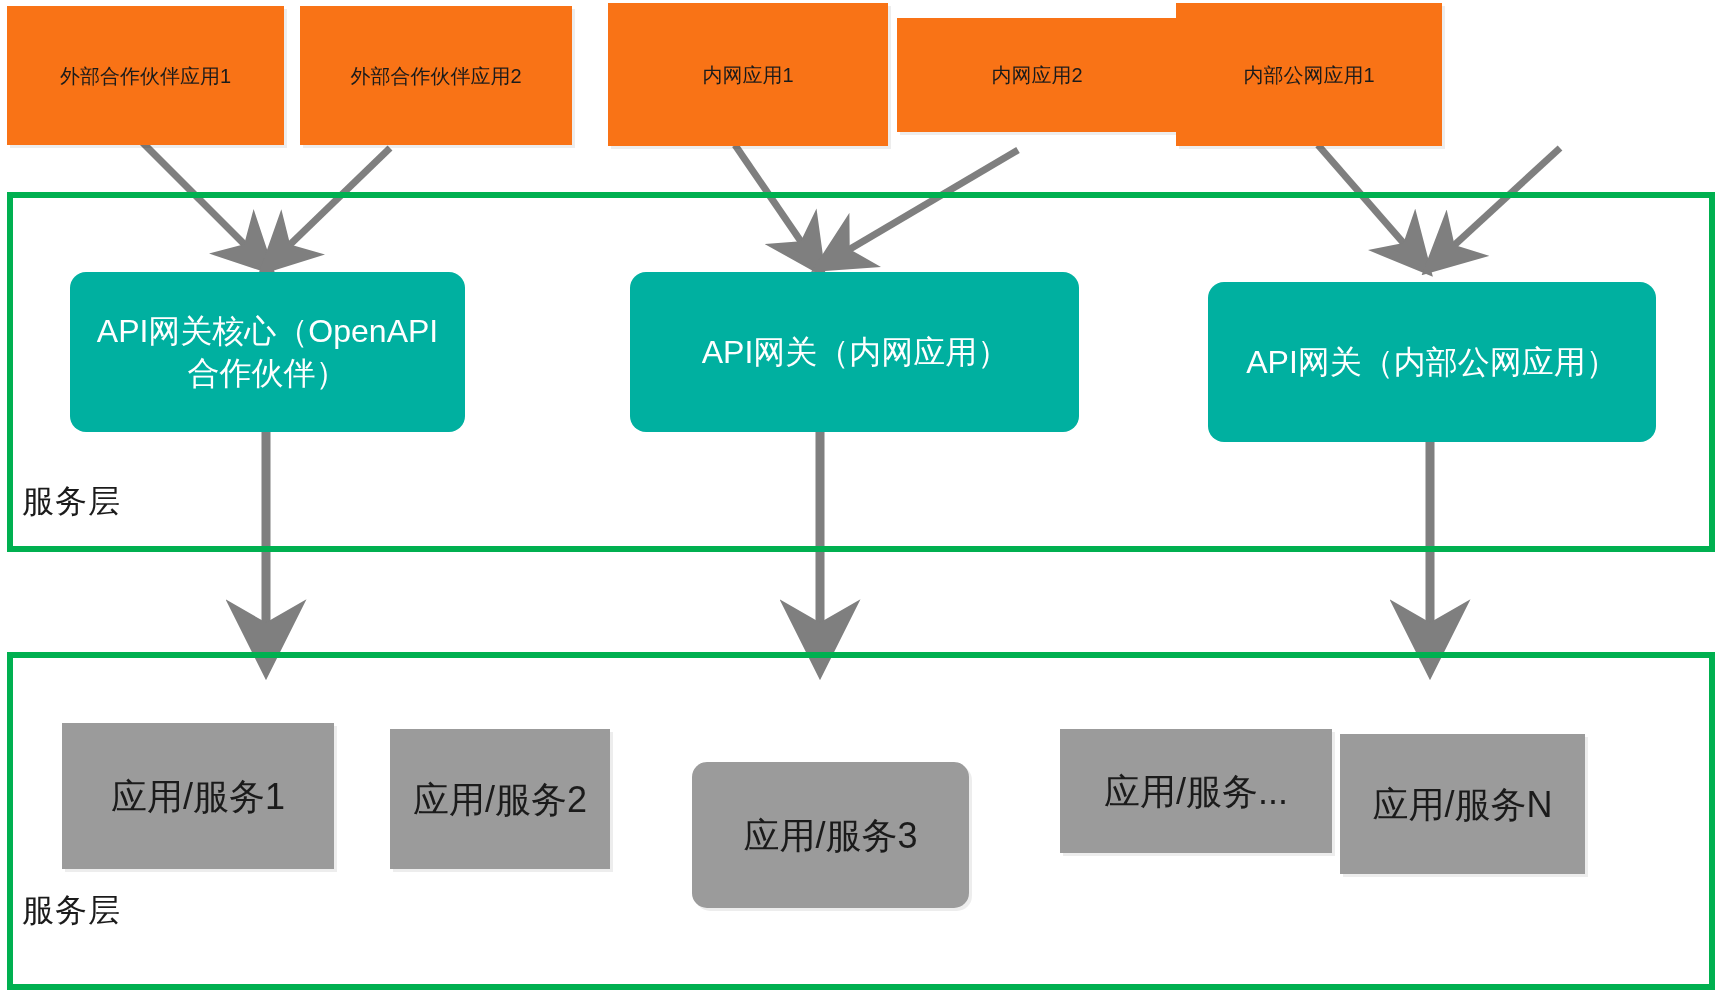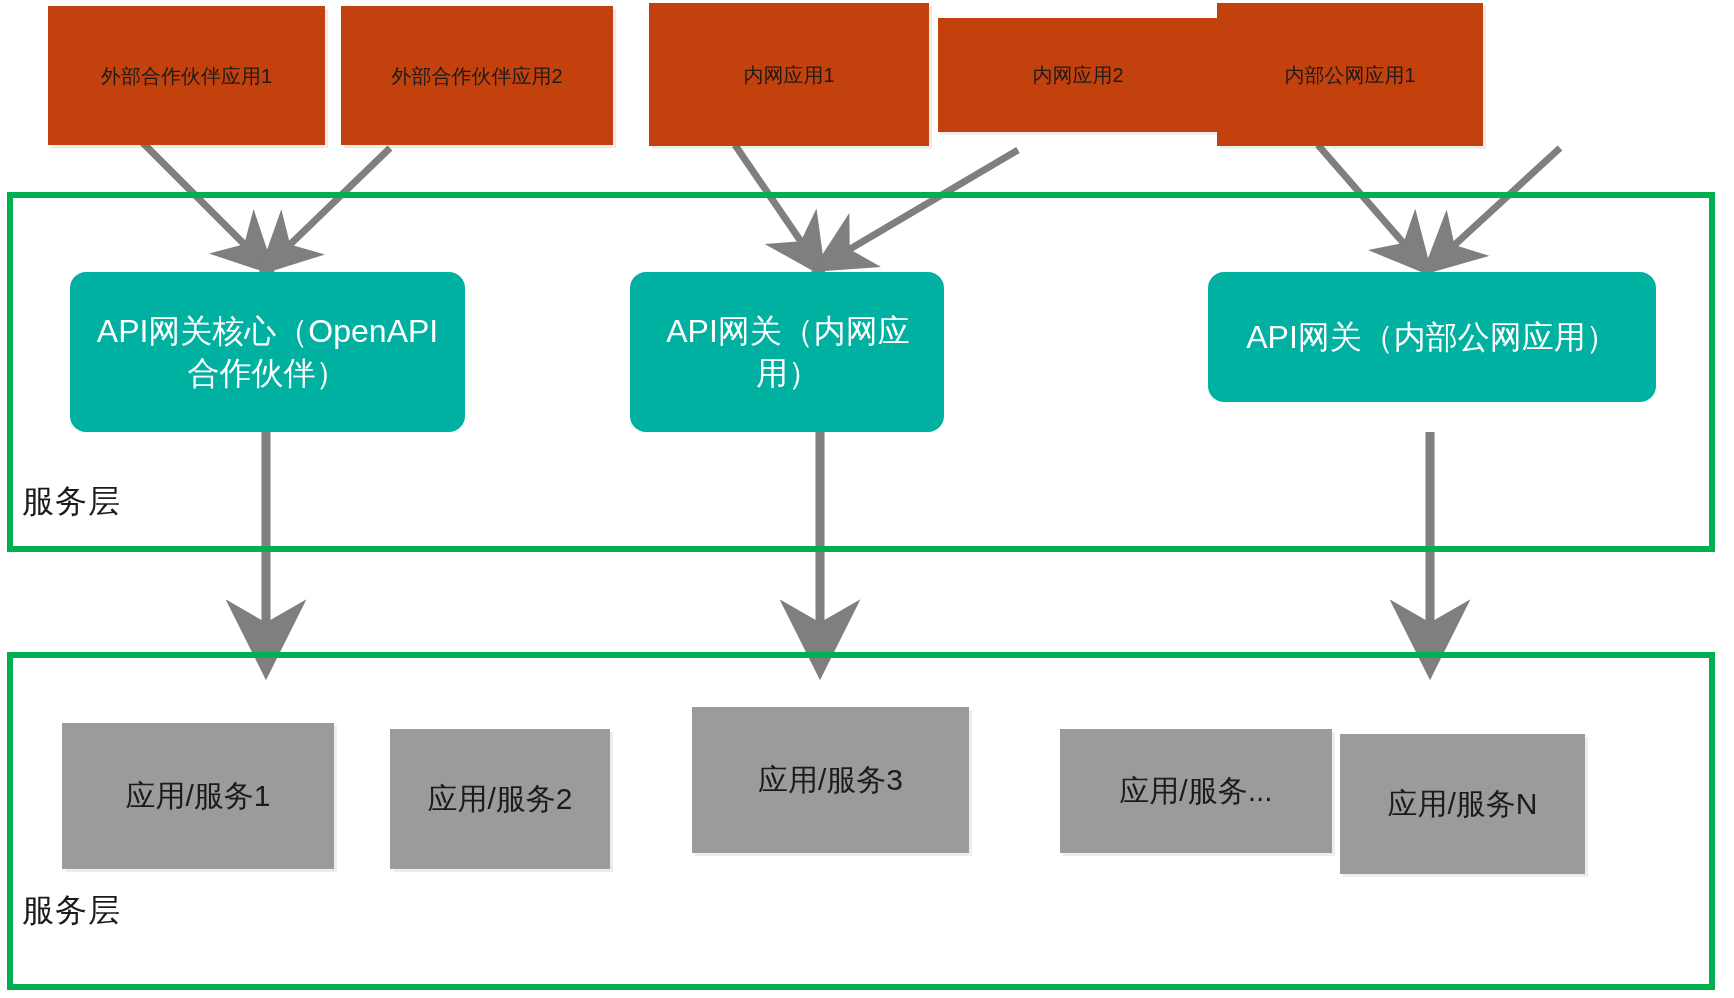--- a/index.html
+++ b/index.html
@@ -57,31 +57,30 @@
     top: 480px;
   }
   #caption-service {
     left: 22px;
     top: 889px;
   }
   
   .client-box {
     position: absolute;
     box-sizing: border-box;
-    background: #c2410c;
+    background: #f97316;
     box-shadow: 3px 3px 0 rgba(0,0,0,0.07);
     display: flex;
     align-items: center;
     justify-content: center;
     text-align: center;
     color: #1b1b1b;
     font-size: 20px;
     line-height: 1.3;
     padding: 0 8px;
-    margin-left: 41px;
   }
   
   .gateway-box {
     position: absolute;
     box-sizing: border-box;
     background: #00B0A0;
     border-radius: 16px;
     display: flex;
     align-items: center;
     justify-content: center;
@@ -96,21 +95,21 @@
   .service-box {
     position: absolute;
     box-sizing: border-box;
     background: #9B9B9B;
     box-shadow: 3px 3px 0 rgba(0,0,0,0.07);
     display: flex;
     align-items: center;
     justify-content: center;
     text-align: center;
     color: #1b1b1b;
-    font-size: 30px;
+    font-size: 36px;
     line-height: 1.25;
     padding: 0 6px;
   }
 </style>
 </head>
 <body>
 
 <div id="canvas">
 
   <svg id="wires" viewBox="0 0 1734 998" width="1734" height="998" xmlns="http://www.w3.org/2000/svg">
@@ -152,37 +151,37 @@
   <div class="client-box" style="left:1176px; top:3px; width:266px; height:143px;">
     <span>内部公网应用1</span>
   </div>
 
   <div id="layer-gateway" class="layer-box"></div>
   <div id="caption-gateway" class="layer-caption">服务层</div>
 
   <div class="gateway-box" style="left:70px; top:272px; width:395px; height:160px;">
     <span>API网关核心（OpenAPI合作伙伴）</span>
   </div>
-  <div class="gateway-box" style="left:630px; top:272px; width:314px; height:160px;padding-left:16px;">
+  <div class="gateway-box" style="left:630px; top:272px; width:449px; height:160px;padding-left:16px;">
     <span>API网关（内网应用）</span>
   </div>
-  <div class="gateway-box" style="left:1208px; top:272px; width:448px; height:130px;">
+  <div class="gateway-box" style="left:1208px; top:282px; width:448px; height:160px;">
     <span>API网关（内部公网应用）</span>
   </div>
 
   <div id="layer-service" class="layer-box"></div>
   <div id="caption-service" class="layer-caption">服务层</div>
 
   <div class="service-box" style="left:62px; top:723px; width:272px; height:146px;">
     <span>应用/服务1</span>
   </div>
   <div class="service-box" style="left:390px; top:729px; width:220px; height:140px;">
     <span>应用/服务2</span>
   </div>
-  <div class="service-box" style="left:692px; top:707px; width:277px; height:146px;">
+  <div class="service-box" style="left:692px; top:762px; width:277px; height:146px;border-radius:15px;">
     <span>应用/服务3</span>
   </div>
   <div class="service-box" style="left:1060px; top:729px; width:272px; height:124px;">
     <span>应用/服务...</span>
   </div>
   <div class="service-box" style="left:1340px; top:734px; width:245px; height:140px;">
     <span>应用/服务N</span>
   </div>
 
 </div>

